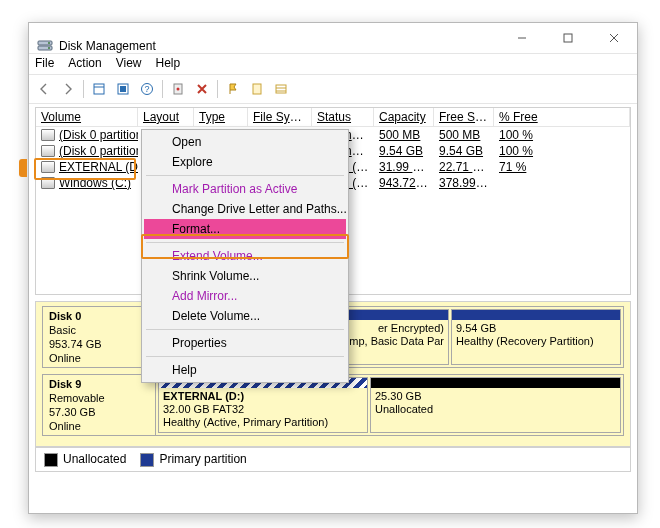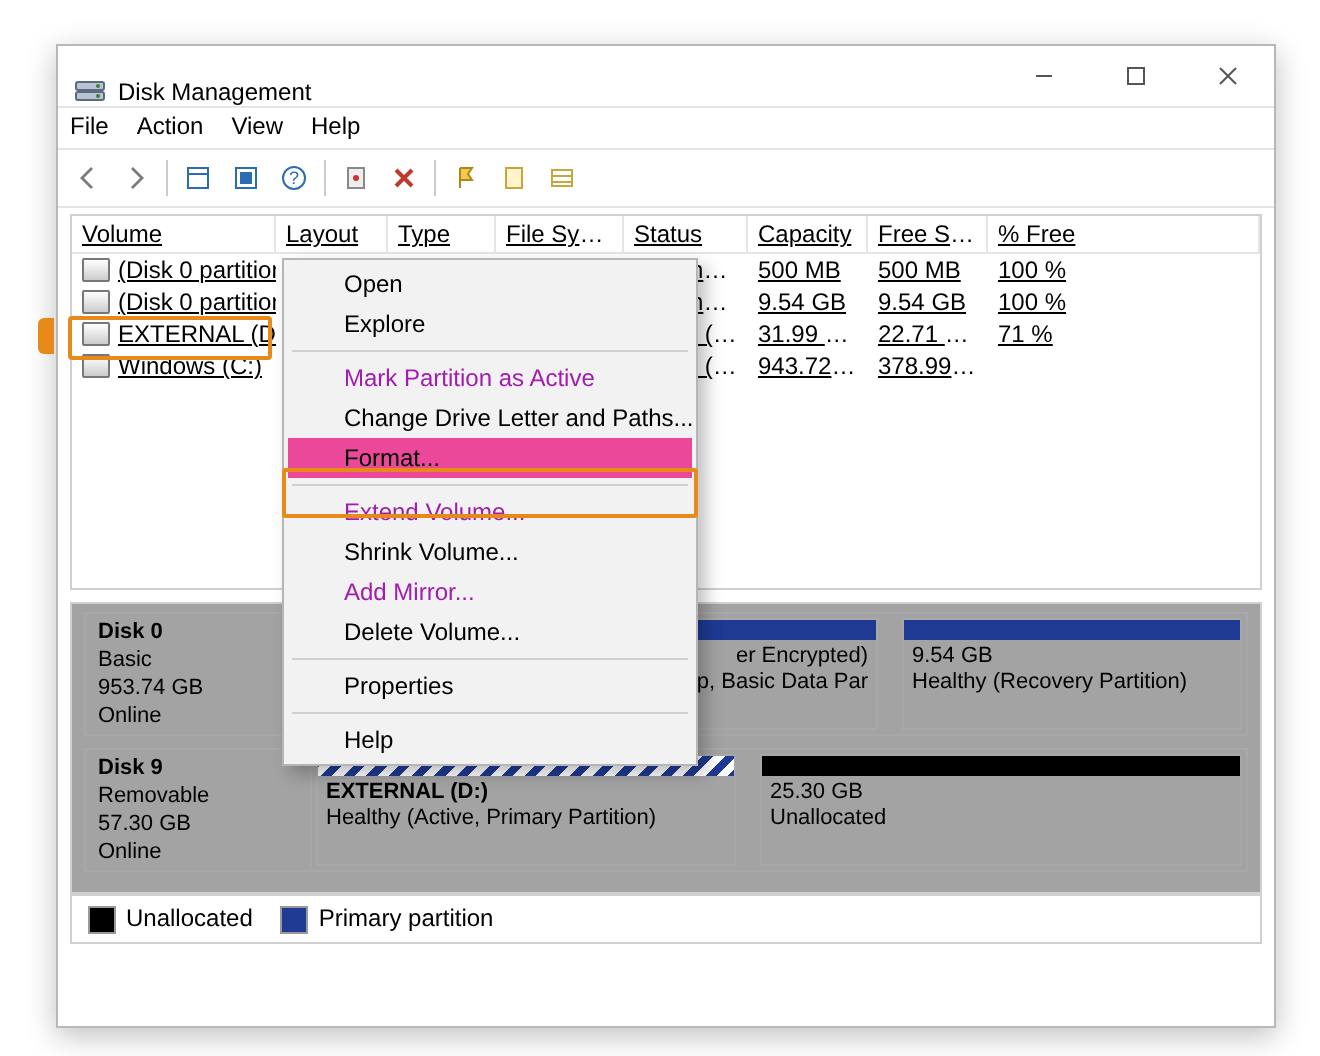--- a/index.html
+++ b/index.html
@@ -132,21 +132,21 @@
     position:absolute;
     width:8px;
     background:#e88a1a;
     border-radius:3px 0 0 3px;
     pointer-events:none;
   }
   
   .diskmap {
     margin: 6px 6px 0 6px;
     border:1px solid #d0d0d0;
-    background:#a3a3a3;
+    background:#fef9c3;
     display:flex;
     flex-direction:column;
     gap:0;
     padding:4px 0;
     justify-content:space-between;
   }
   .disk-row {
     display:flex;
     align-items:stretch;
     margin: 0 6px 6px 6px;
@@ -158,21 +158,21 @@
     font-size:11px;
     line-height:14px;
   }
   .disk-info .d-title { font-weight:bold; }
   .disk-vols {
     flex:1;
     display:flex;
     border:1px solid #a8a8a8;
     border-left:none;
     padding:2px;
-    gap:12px;
+    gap:2px;
   }
   .vol-box {
     border:1px solid #a8a8a8;
     font-size:11px;
     line-height:13px;
     padding: 2px 4px;
     overflow:hidden;
     position:relative;
   }
   .vol-box .stripe {
@@ -436,20 +436,21 @@
         <div class="d-title">Disk 9</div>
         <div>Removable</div>
         <div>57.30 GB</div>
         <div>Online</div>
       </div>
       <div class="disk-vols">
         <div class="vol-box hatched" style="flex:0 0 200px">
           <div class="stripe"></div>
           <div class="vb-body">
             <div class="vb-title">EXTERNAL  (D:)</div>
+            <div>32.00 GB FAT32</div>
             <div>Healthy (Active, Primary Partition)</div>
           </div>
         </div>
         <div class="vol-box unalloc" style="flex:1">
           <div class="stripe"></div>
           <div class="vb-body">
             <div>25.30 GB</div>
             <div>Unallocated</div>
           </div>
         </div>

